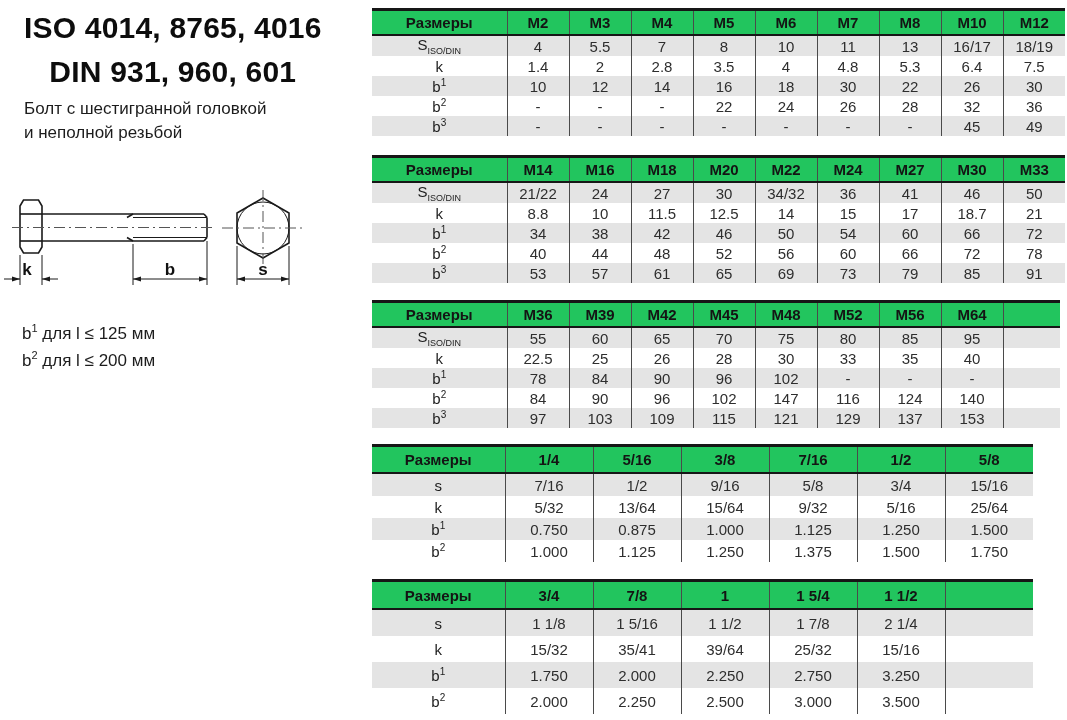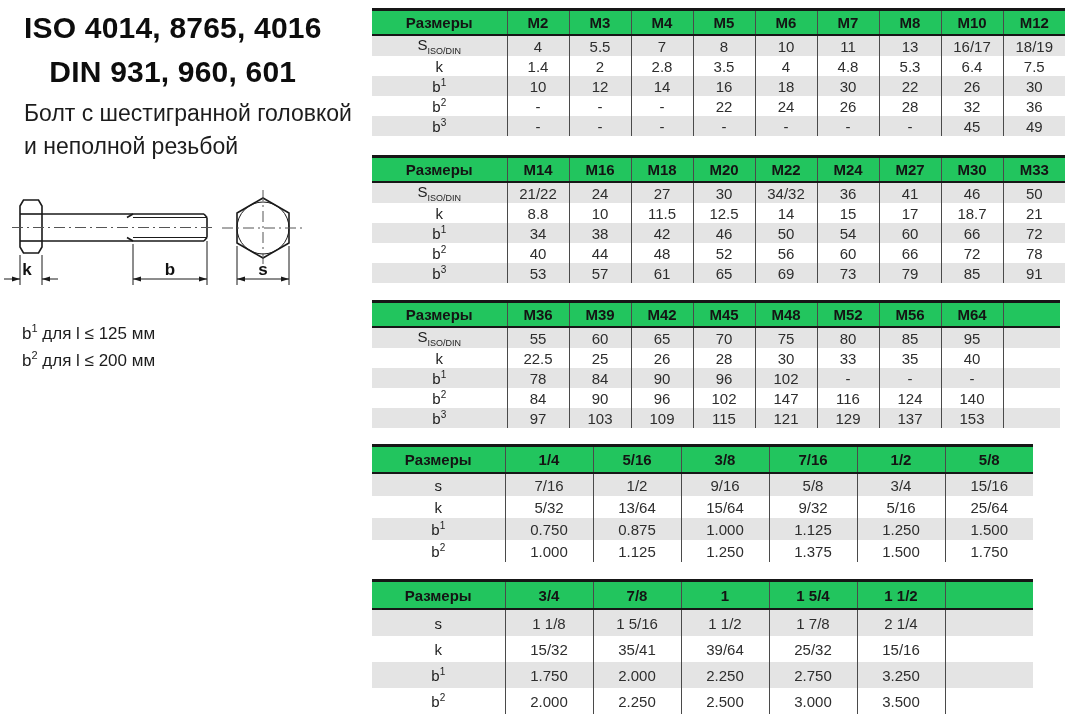--- a/index.html
+++ b/index.html
@@ -3,21 +3,21 @@
 <meta charset="utf-8">
 <style>
   html,body{margin:0;padding:0;}
   body{
     width:1067px;height:720px;position:relative;background:#ffffff;
     font-family:"Liberation Sans", sans-serif;color:#1a1a1a;overflow:hidden;
   }
   
   .doc-title{position:absolute;left:24px;top:6px;font-size:30px;font-weight:bold;
     color:#0d0d0d;line-height:1.47;letter-spacing:0.2px;text-align:center;}
-  .doc-subtitle{position:absolute;left:24px;top:97px;font-size:23px;color:#1c1c1c;line-height:1.42;}
+  .doc-subtitle{position:absolute;left:24px;top:97px;font-size:17px;color:#1c1c1c;line-height:1.42;}
   .bolt-svg{position:absolute;left:0px;top:183px;}
   .notes{position:absolute;left:22px;top:320px;font-size:17px;color:#1c1c1c;line-height:1.55;}
   .notes sup{font-size:11px;}
   
   .tables-panel{position:absolute;left:372px;top:0;width:695px;height:720px;}
   .tblwrap{position:absolute;left:0;}
   #table-0{top:8px;} #table-1{top:155px;} #table-2{top:300px;} #table-3{top:444px;} #table-4{top:579px;}
   table.tbl{border-collapse:collapse;table-layout:fixed;border-top:3px solid #161616;}
   .tbl th,.tbl td{text-align:center;vertical-align:middle;padding:0;overflow:hidden;white-space:nowrap;}
   .tbl thead tr{background:#22c55e;}

